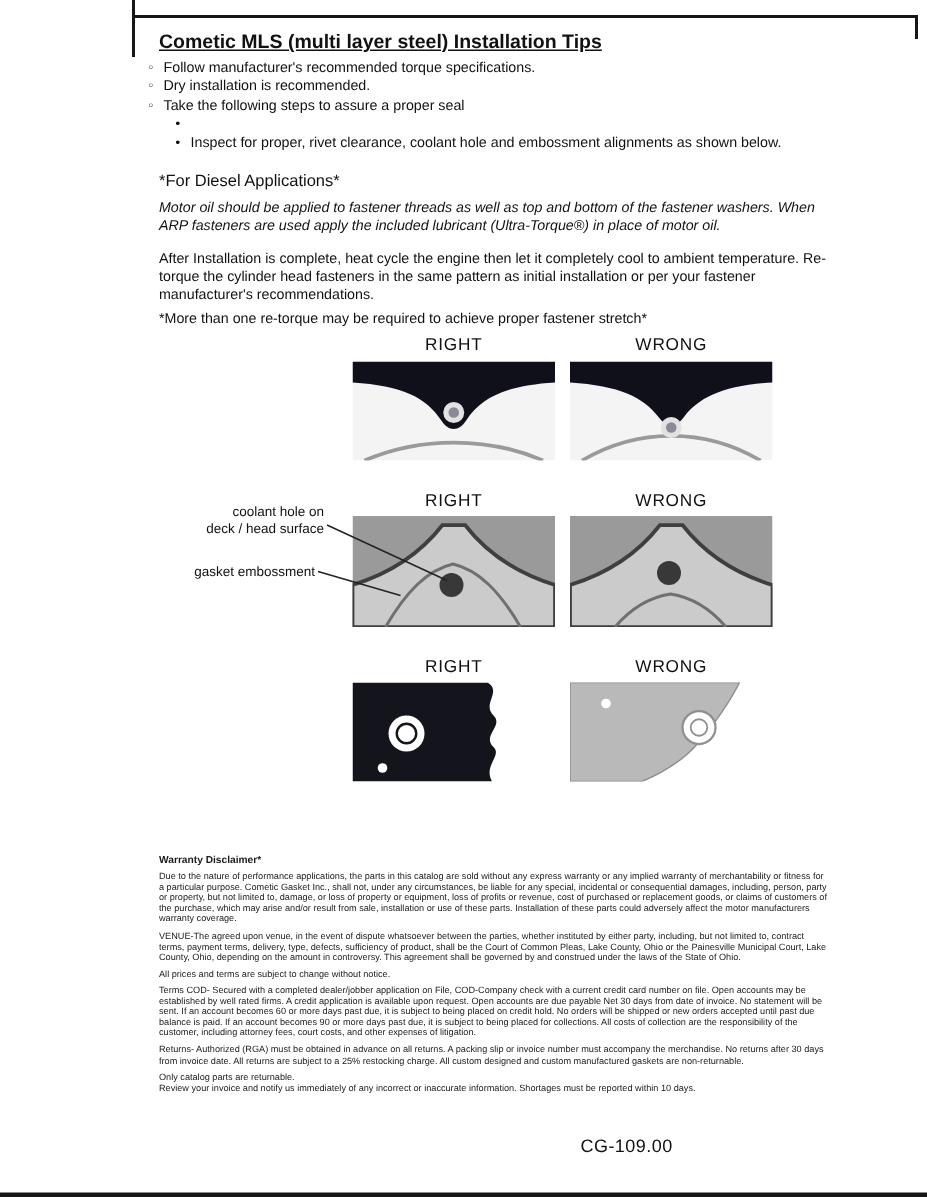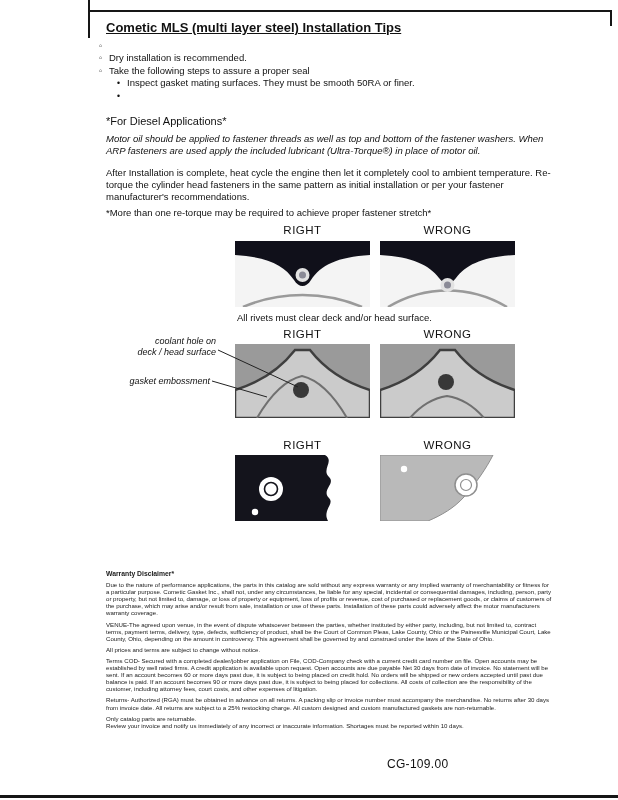--- a/index.html
+++ b/index.html
@@ -12,21 +12,21 @@
   .line{position:absolute;background:#161616;}
   .title{font-size:13px;font-weight:bold;text-decoration:underline;}
   .tips{font-size:9.5px;line-height:12.4px;width:480px;}
   .b-row{display:flex;}
   .b-row.sub{margin-left:18px;}
   .marker{width:11px;flex:0 0 11px;font-family:"DejaVu Sans",sans-serif;font-size:8.5px;line-height:12.4px;}
   .h2{font-size:11px;font-weight:normal;}
   .para{font-size:9.5px;line-height:12px;}
   .rw-label{font-size:11.5px;letter-spacing:.5px;text-align:center;width:135px;}
   .caption{font-size:9.5px;}
-  .annot{font-size:9px;line-height:10.5px;text-align:right;width:106px;font-style:italic;}
+  .annot{font-size:9px;line-height:10.5px;text-align:right;width:106px;}
   .diag{position:absolute;width:135px;}
   .diag svg{display:block;}
   .warranty{width:447px;font-size:6.1px;line-height:7.1px;color:#1a1a1a;}
   .warranty .w-head{font-size:6.8px;font-weight:bold;margin:0 0 4px 0;}
   .warranty p{margin:0 0 4px 0;}
   .warranty p.tight{margin:0;}
   .footer-code{font-size:12px;letter-spacing:.3px;}
   svg.overlay{position:absolute;pointer-events:none;}
 </style>
 </head>
@@ -37,35 +37,36 @@
   <div class="line" style="left:88px;top:0;width:2px;height:38px;"></div>
   <div class="line" style="left:88px;top:10px;width:524px;height:2px;"></div>
   <div class="line" style="left:610px;top:10px;width:2px;height:16px;"></div>
   <div class="line" style="left:0;top:795px;width:618px;height:3px;"></div>
 
   <div class="abs title" style="left:106px;top:20px;">Cometic MLS (multi layer steel) Installation Tips</div>
 
   <div class="abs tips" style="left:98px;top:40px;">
     <div class="b-row">
       <span class="marker">◦</span>
+      <span>Follow manufacturer's recommended torque specifications.</span>
     </div>
     <div class="b-row">
       <span class="marker">◦</span>
       <span>Dry installation is recommended.</span>
     </div>
     <div class="b-row">
       <span class="marker">◦</span>
       <span>Take the following steps to assure a proper seal</span>
     </div>
     <div class="b-row sub">
       <span class="marker">•</span>
-      <span>Inspect gasket mating surfaces.  They must be smooth 50RA or finer.</span>
     </div>
     <div class="b-row sub">
       <span class="marker">•</span>
+      <span>Inspect for proper, rivet clearance, coolant hole and embossment alignments as shown below.</span>
     </div>
   </div>
 
   <div class="abs h2" style="left:106px;top:115px;">*For Diesel Applications*</div>
   <div class="abs para" style="left:106px;top:133px;width:455px;font-style:italic;">Motor oil should be applied to fastener threads as well as top and bottom of the fastener washers. When ARP fasteners are used apply the included lubricant (Ultra-Torque®) in place of motor oil.</div>
   <div class="abs para" style="left:106px;top:207px;width:460px;">*More than one re-torque may be required to achieve proper fastener stretch*</div>
   <div class="abs para" style="left:106px;top:167px;width:450px;">After Installation is complete, heat cycle the engine then let it completely cool to ambient temperature. Re-torque the cylinder head fasteners in the same pattern as initial installation or per your fastener manufacturer's recommendations.</div>
 
   <div class="abs rw-label" style="left:235px;top:224px;">RIGHT</div>
   <div class="abs rw-label" style="left:380px;top:224px;">WRONG</div>
@@ -81,21 +82,20 @@
   </div>
   <div class="diag" style="left:380px;top:241px;">
     <svg viewBox="0 0 135 66" width="135" height="66">
       <rect width="135" height="66" fill="#f4f4f4"></rect>
       <path d="M0 0 H135 V14 C102 16 86 24 76 37 C71 44 64 44 59 37 C49 24 33 16 0 14 Z" fill="#10101a"></path>
       <path d="M8 66 C45 44 90 44 127 66" fill="none" stroke="#9a9a9a" stroke-width="2.5"></path>
       <circle cx="67.5" cy="44" r="7" fill="#e2e2e2"></circle>
       <circle cx="67.5" cy="44" r="3.5" fill="#8a8a96"></circle>
     </svg>
   </div>
-  <div class="abs caption" style="left:237px;top:312px;">All rivets must clear deck and/or head surface.</div>
 
   <div class="abs rw-label" style="left:235px;top:328px;">RIGHT</div>
   <div class="abs rw-label" style="left:380px;top:328px;">WRONG</div>
 
   <div class="abs annot" style="left:110px;top:336px;">
     <div>coolant hole on</div>
     <div>deck / head surface</div>
   </div>
   <div class="abs annot" style="left:104px;top:376px;">gasket embossment</div>
 

